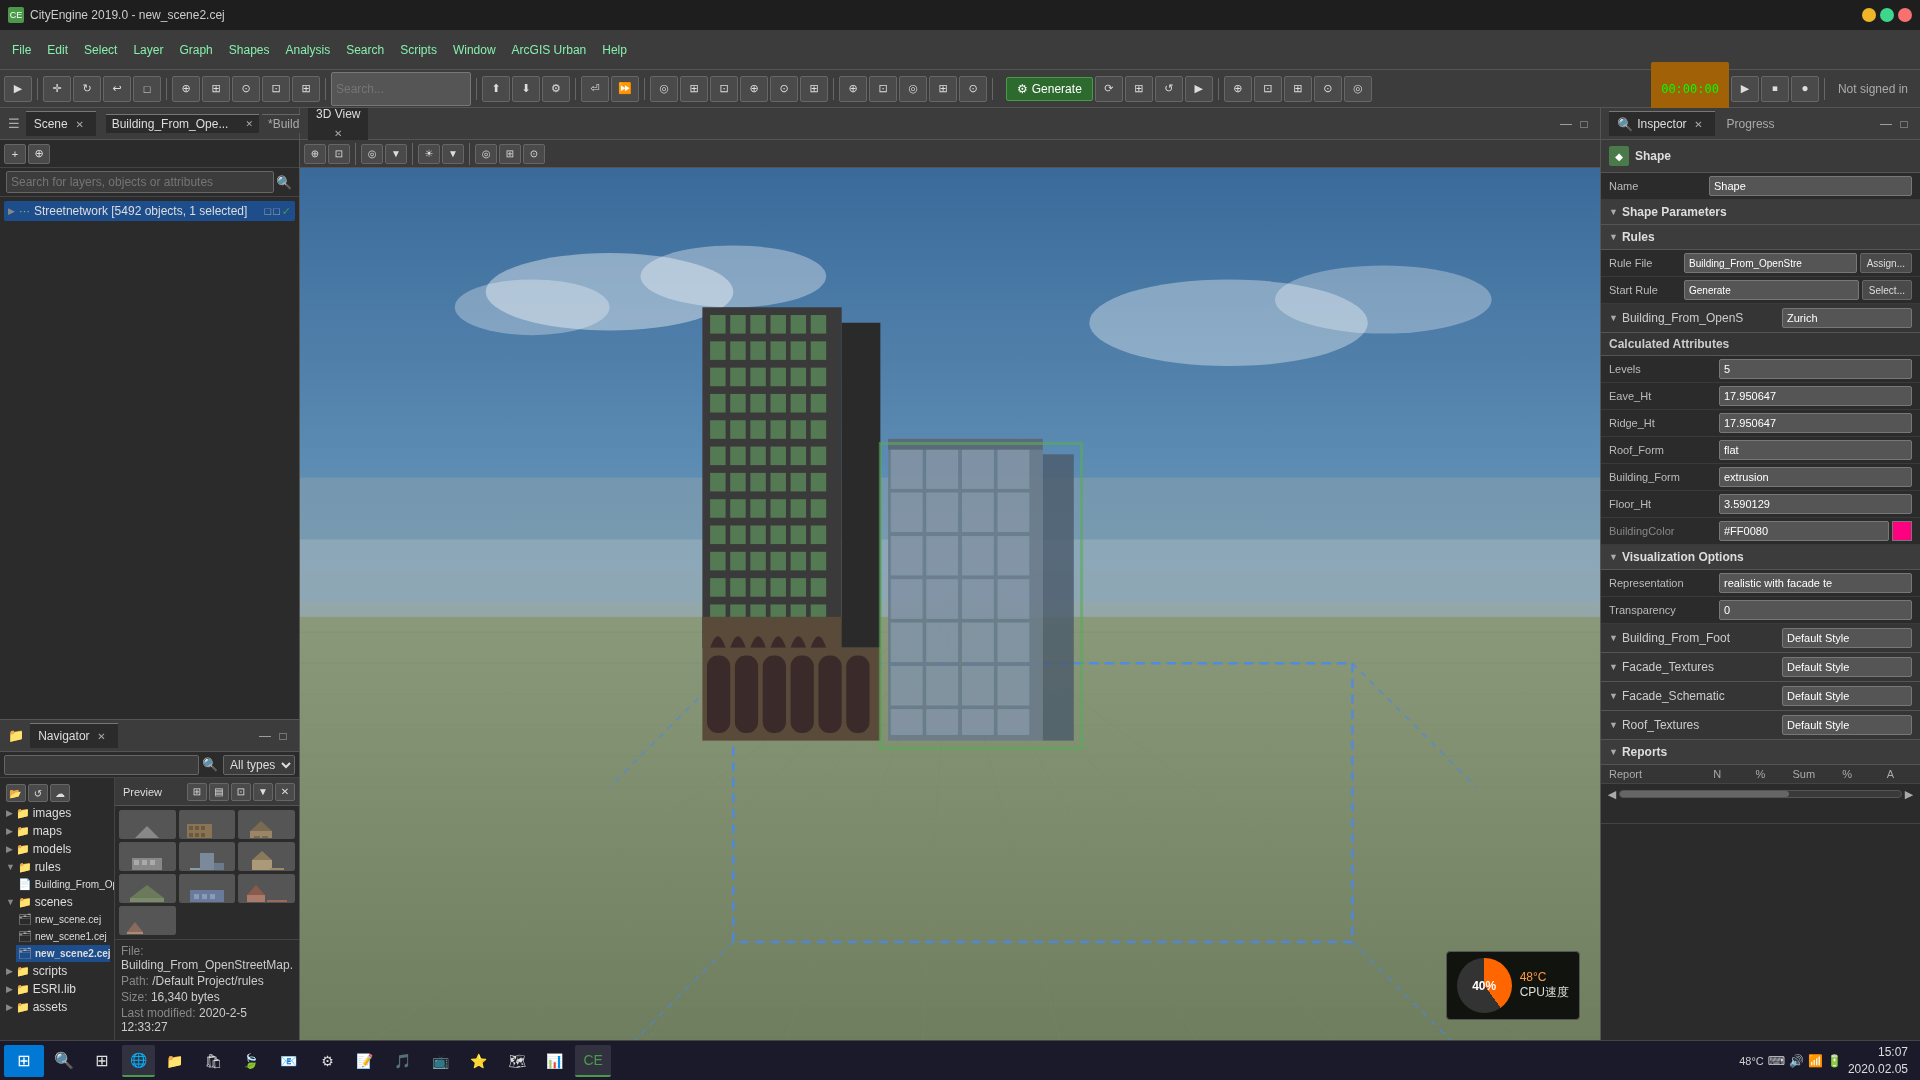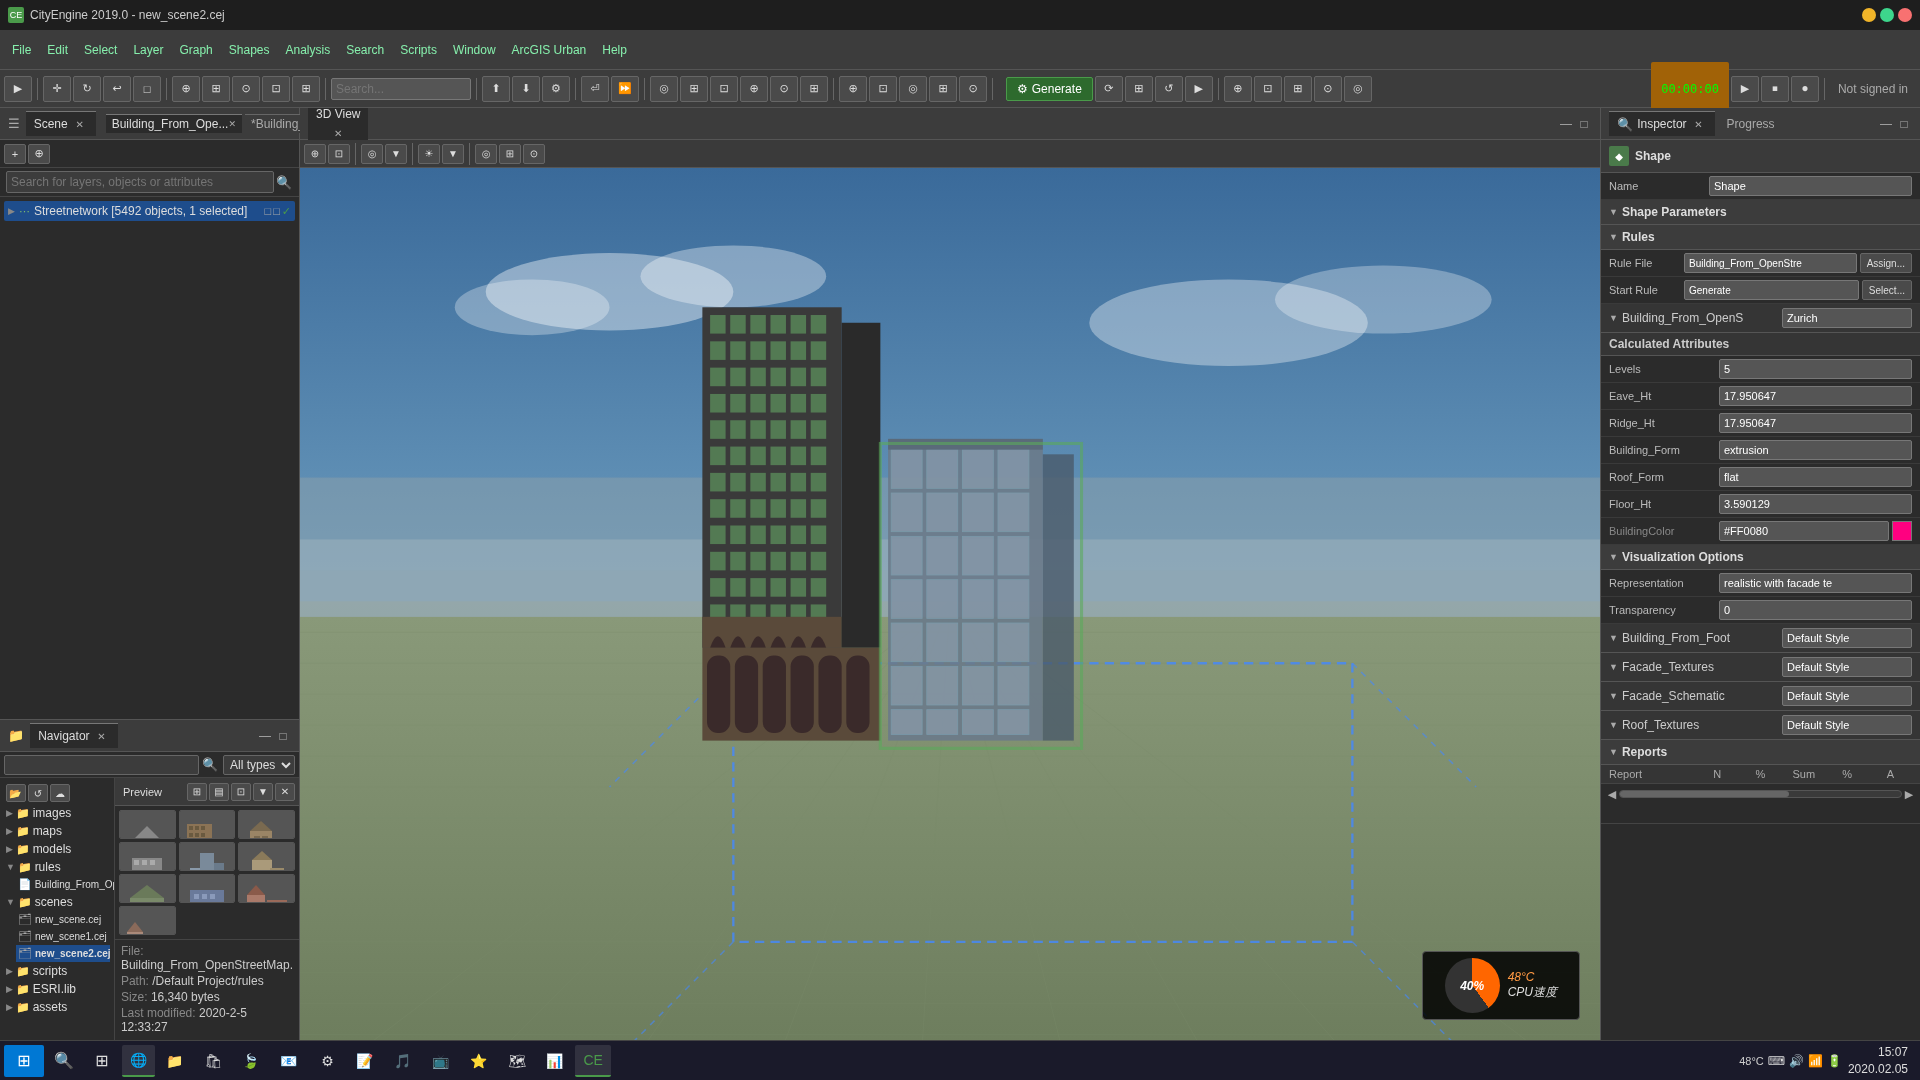--- a/index.html
+++ b/index.html
@@ -19,21 +19,21 @@
     .menu-bar { height: 40px; background: #3c3c3c; display: flex; align-items: center; padding: 0 4px; color: #86efac; border-bottom: 1px solid #555; }
     .menu-item { padding: 4px 8px; cursor: pointer; font-size: 12px; }
 
     
     .toolbar { height: 38px; background: #3c3c3c; display: flex; align-items: center; padding: 0 4px; gap: 2px; border-bottom: 1px solid #555; }
     .tb-btn { width: 28px; height: 26px; background: #4a4a4a; border: 1px solid #666; border-radius: 2px; display: flex; align-items: center; justify-content: center; color: #ddd; cursor: pointer; font-size: 11px; }
     .tb-sep { width: 1px; height: 22px; background: #666; margin: 0 3px; }
     .tb-generate { background: #2d6a2d; border: 1px solid #4a9a4a; color: #fff; padding: 4px 10px; border-radius: 2px; cursor: pointer; font-size: 12px; display: flex; align-items: center; gap: 4px; white-space: nowrap; }
     .tb-timer { background: #a16207; color: #0f0; padding: 20px 10px; font-family: monospace; font-size: 12px; border-radius: 2px; }
     .tb-signin { color: #aaa; padding: 4px 8px; font-size: 12px; }
-    .tb-input { background: #555; border: 1px solid #777; color: #ddd; height: 22px; padding: 4px 4px; width: 140px; border-radius: 2px; }
+    .tb-input { background: #555; border: 1px solid #777; color: #ddd; height: 22px; padding: 16px 4px; width: 140px; border-radius: 2px; }
 
     
     .main-content { flex: 1; display: flex; overflow: hidden; }
 
     
     .left-panel { width: 300px; display: flex; flex-direction: column; background: #2b2b2b; border-right: 1px solid #555; }
 
     
     .scene-panel { flex: 1; display: flex; flex-direction: column; border-bottom: 1px solid #555; }
     .panel-header { height: 32px; background: #3c3c3c; display: flex; align-items: center; padding: 0 8px; gap: 6px; color: #ddd; border-bottom: 1px solid #555; }
@@ -116,21 +116,21 @@
     .color-swatch { width: 20px; height: 20px; margin-left: 3px; border: 1px solid #777; cursor: pointer; }
 
     
     .subsection-header { display: flex; align-items: center; gap: 4px; padding: 4px 8px; background: #353535; color: #ccc; cursor: pointer; border-bottom: 1px solid #555; flex-shrink: 0; font-size: 11px; }
     .subsection-dropdown { flex: 1; height: 20px; background: #555; border: 1px solid #777; color: #fff; padding: 0 4px; border-radius: 2px; font-size: 11px; appearance: none; cursor: pointer; margin-left: auto; max-width: 130px; }
 
     
     .calc-header { display: flex; align-items: center; padding: 4px 8px; background: #353535; color: #ccc; border-bottom: 1px solid #555; flex-shrink: 0; font-size: 11px; font-weight: bold; }
 
     
-    .cpu-monitor { position: absolute; background: rgba(0,0,0,0.85); border: 1px solid #555; border-radius: 4px; padding: 6px 22px; color: #fff; display: flex; align-items: center; gap: 8px; font-style: italic; }
+    .cpu-monitor { position: absolute; background: rgba(0,0,0,0.85); border: 1px solid #555; border-radius: 4px; padding: 6px 10px; color: #fff; display: flex; align-items: center; gap: 8px; }
     .cpu-circle { width: 55px; height: 55px; border-radius: 50%; background: conic-gradient(#ff6600 0deg, #ff6600 144deg, #333 144deg); display: flex; align-items: center; justify-content: center; font-size: 14px; font-weight: bold; color: #fff; }
     .cpu-info { font-size: 11px; color: #ddd; }
     .cpu-temp { color: #ff9944; font-size: 12px; }
 
     
     .taskbar { height: 40px; background: #1a1a2a; display: flex; align-items: center; padding: 0 4px; gap: 2px; border-top: 1px solid #444; flex-shrink: 0; }
     .taskbar-start { width: 40px; height: 32px; background: #0078d4; display: flex; align-items: center; justify-content: center; color: white; font-size: 16px; border-radius: 2px; cursor: pointer; }
     .taskbar-btn { width: 36px; height: 32px; display: flex; align-items: center; justify-content: center; color: #ddd; cursor: pointer; border-radius: 2px; font-size: 16px; }
     .taskbar-app { height: 32px; display: flex; align-items: center; padding: 0 8px; color: #ddd; cursor: pointer; border-radius: 2px; gap: 4px; border-bottom: 2px solid #4a9a4a; background: rgba(255,255,255,0.1); }
     .taskbar-right { margin-left: auto; display: flex; align-items: center; gap: 6px; padding-right: 8px; }
@@ -242,21 +242,21 @@
     <div class="scene-panel">
       <div class="panel-header">
         <span style="font-size:13px; color:#aaa;">☰</span>
         <div class="panel-header-tab">
           <span>Scene</span>
           <div class="panel-header-btn">
               <span class="close-x">✕</span>
             </div>
         </div>
         <div style="margin-left:4px;display:flex;align-items:center;gap:3px;">
-          <div style="padding:2px 6px;background:#2b2b2b;color:#ddd;border-top:1px solid #777;font-size:11px;cursor:pointer;display:flex;align-items:center;gap:0;">
+          <div style="padding:2px 6px;background:#2b2b2b;color:#ddd;border-top:1px solid #777;font-size:11px;cursor:pointer;display:flex;align-items:center;gap:17px;">
             <span>Building_From_Ope...</span>
             <span style="font-size:9px;color:#aaa;">✕</span>
           </div>
           <div style="padding:2px 6px;background:#3c3c3c;color:#aaa;border-top:1px solid #666;font-size:11px;cursor:pointer;display:flex;align-items:center;gap:3px;">
             <span>*Building_From_Op...</span>
             <span style="font-size:9px;color:#aaa;">✕</span>
           </div>
           <span style="color:#aaa;font-size:11px;padding:0 4px;">1</span>
         </div>
         <div style="margin-left:auto;display:flex;gap:2px;">
@@ -871,30 +871,30 @@
     </div>
 
     <div class="dropdown-row">
       <span class="dropdown-label">Ridge_Ht</span>
       <select class="dropdown-select">
         <option>17.950647</option>
       </select>
     </div>
 
     <div class="dropdown-row">
+      <span class="dropdown-label">Roof_Form</span>
+      <select class="dropdown-select">
+        <option>flat</option>
+      </select>
+    </div>
+
+    <div class="dropdown-row">
       <span class="dropdown-label">Building_Form</span>
       <select class="dropdown-select">
         <option>extrusion</option>
-      </select>
-    </div>
-
-    <div class="dropdown-row">
-      <span class="dropdown-label">Roof_Form</span>
-      <select class="dropdown-select">
-        <option>flat</option>
       </select>
     </div>
 
     <div class="dropdown-row">
       <span class="dropdown-label">Floor_Ht</span>
       <select class="dropdown-select">
         <option>3.590129</option>
       </select>
     </div>
 

